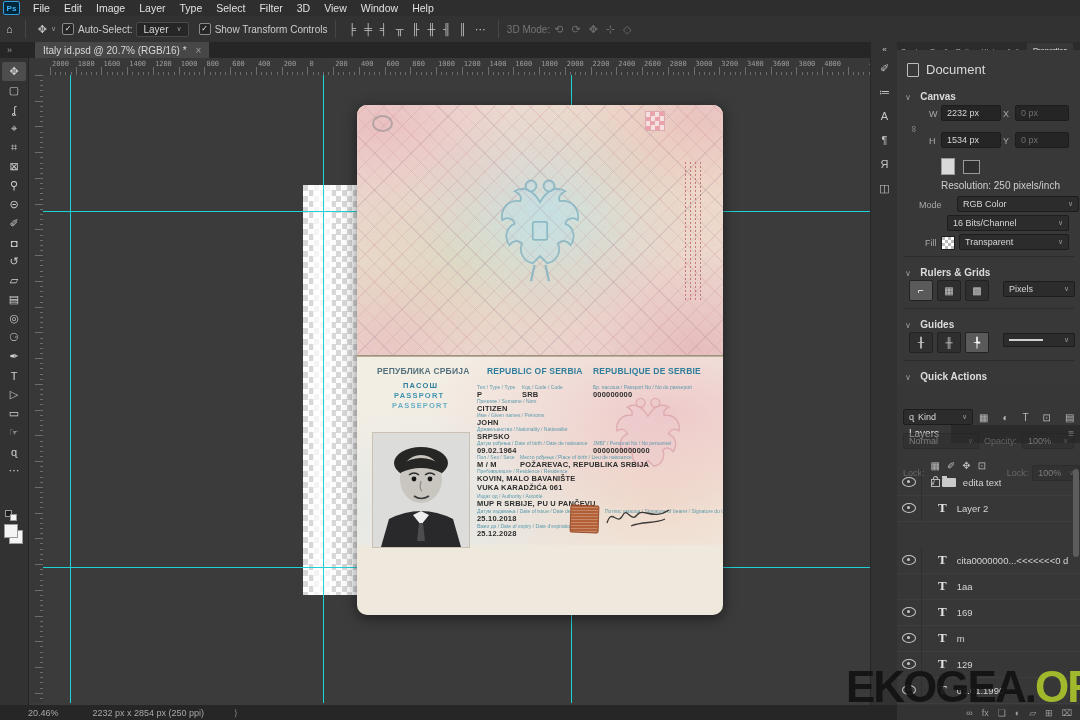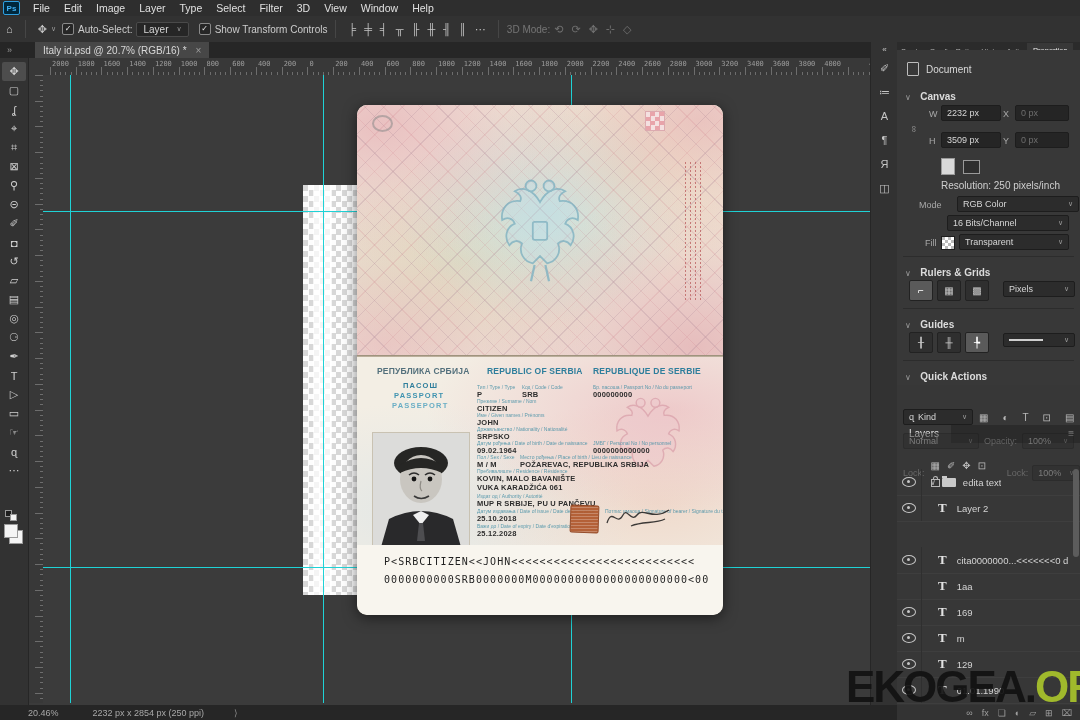--- a/index.html
+++ b/index.html
@@ -615,24 +615,20 @@
           <path d="M8 114 L16 86 Q48 70 80 86 L88 114 Z" fill="#29292b"></path>
           <path d="M40 82 L48 92 L56 82 L48 78 Z" fill="#efefef"></path>
           <path d="M46 90 L50 90 L52 108 L44 108 Z" fill="#4d4d50"></path>
         </svg>
       </div>
       <div class="pp-stamp"></div>
       <svg class="abs" style="left:246px;top:396px" width="72" height="32" viewBox="0 0 72 32">
         <path d="M4 22 C9 6 14 26 20 14 C24 6 28 22 34 14 C40 6 50 20 66 9 M28 25 C40 20 52 23 62 18" stroke="#1c1c1c" stroke-width="1.3" fill="none" opacity=".85"></path>
       </svg>
 
-      <div class="pp-mrz">
-        <span class="mrz-line" style="left:27px;top:11px">P&lt;SRBCITIZEN&lt;&lt;JOHN&lt;&lt;&lt;&lt;&lt;&lt;&lt;&lt;&lt;&lt;&lt;&lt;&lt;&lt;&lt;&lt;&lt;&lt;&lt;&lt;&lt;&lt;&lt;&lt;&lt;&lt;</span>
-        <span class="mrz-line" style="left:27px;top:29px">0000000000SRB0000000M0000000000000000000000&lt;00</span>
-      </div>
     </div>
   </div>
 
   <div id="rail" class="abs">
     <div class="rail-ico" style="height:14px;font-size:8px">«</div>
     <div id="rail-icons">
         <div class="rail-ico">✐</div>
         <div class="rail-ico">≔</div>
         <div class="rail-ico">A</div>
         <div class="rail-ico">¶</div>
@@ -645,33 +641,33 @@
       <div class="ptab">Swatc</div>
       <div class="ptab">Gradi</div>
       <div class="ptab">Patte</div>
       <div class="ptab">Histo</div>
       <div class="ptab">Actio</div>
       <div class="ptab active">Properties</div>
     </div>
   <div id="propspanel" class="abs">
     <div class="abs" style="left:10px;top:12px;display:flex;align-items:center">
       <span class="doc-icon"></span>
-      <span style="font-size:10px;color:#d8d8d8">Document</span>
+      <span style="font-size:13px;color:#d8d8d8">Document</span>
     </div>
     <div class="abs" style="left:8px;top:36px">
       <span class="chev">∨</span>
       <span class="sect-h">Canvas</span>
     </div>
     <span class="abs chain" style="left:14px;top:74px">∞</span>
     <span class="abs plabel" style="left:32px;top:59px">W</span>
     <div class="pfield" style="left:44px;top:55px;width:48px">2232 px</div>
     <span class="abs plabel" style="left:106px;top:59px">X</span>
     <div class="pfield off" style="left:118px;top:55px;width:42px">0 px</div>
     <span class="abs plabel" style="left:32px;top:86px">H</span>
-    <div class="pfield" style="left:44px;top:82px;width:48px">3509 px</div>
+    <div class="pfield" style="left:44px;top:82px;width:48px">1534 px</div>
     <span class="abs plabel" style="left:106px;top:86px">Y</span>
     <div class="pfield off" style="left:118px;top:82px;width:42px">0 px</div>
     <div class="orient active" style="left:44px;top:108px;width:12px;height:15px"></div>
     <div class="orient" style="left:66px;top:110px;width:15px;height:12px"></div>
     <span class="abs" style="left:44px;top:130px;font-size:10px;color:#cfcfcf">Resolution: 250 pixels/inch</span>
     <span class="abs plabel" style="left:22px;top:150px">Mode</span>
     <div class="pselect" style="left:60px;top:146px;width:110px">
       <span>RGB Color</span>
       <span class="chev-sm">∨</span>
     </div>

